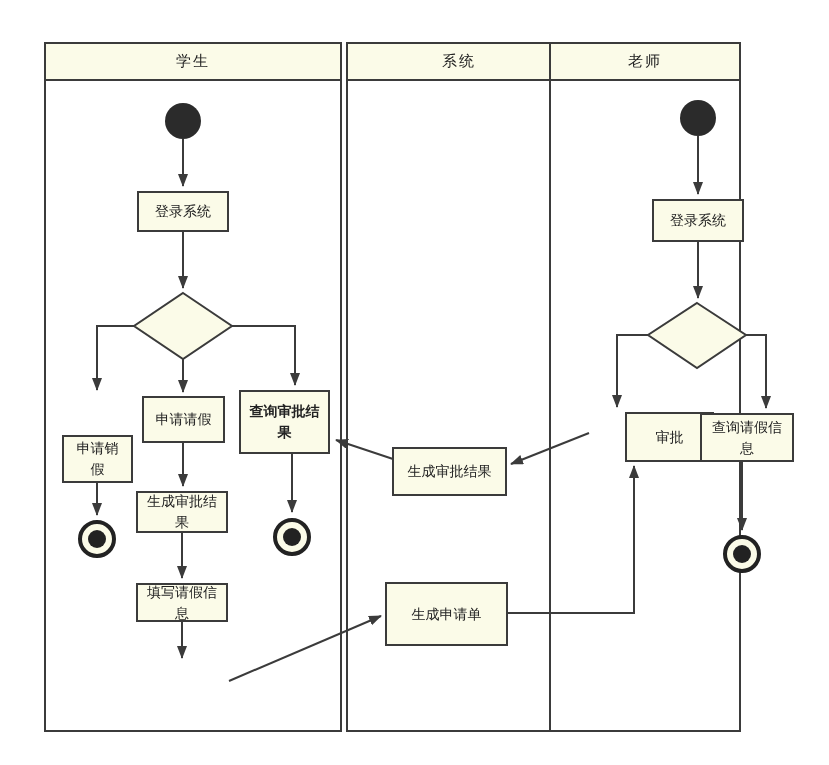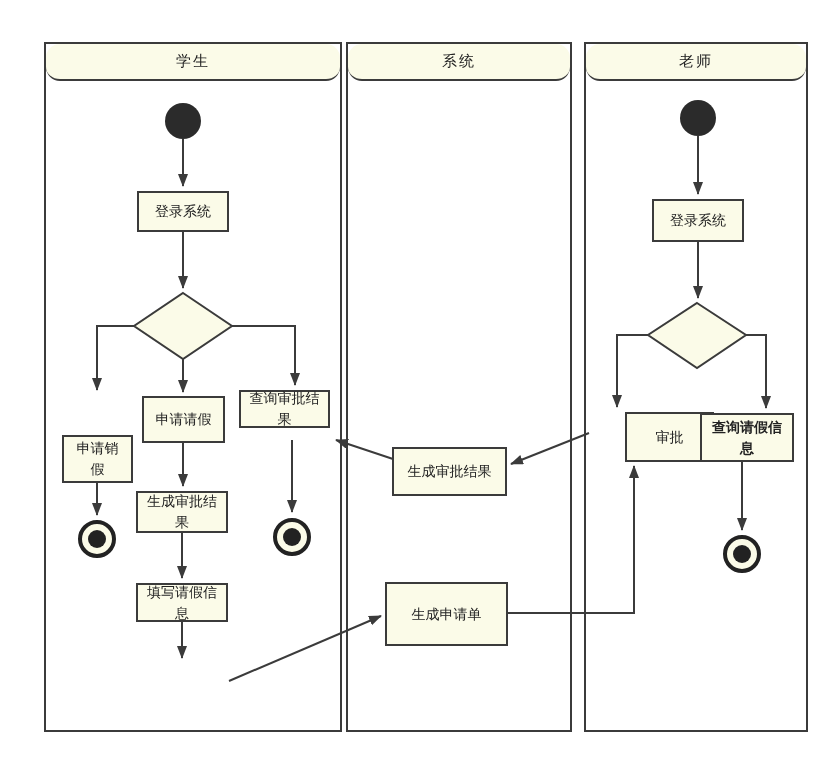--- a/index.html
+++ b/index.html
@@ -15,21 +15,21 @@
     overflow:hidden;
   }
   .lane{
     position:absolute;top:42px;height:690px;box-sizing:border-box;
     border:2px solid var(--stroke);background:#fff;
   }
   .lane-header{
     height:37px;box-sizing:border-box;background:var(--fill);
     border-bottom:2px solid var(--stroke);
     display:flex;align-items:center;justify-content:center;
-    font-size:15px;letter-spacing:2px;border-radius:14px;
+    font-size:15px;letter-spacing:2px;
   }
   #connectors{position:absolute;left:0;top:0;width:829px;height:765px;}
   #connectors path.conn{fill:none;stroke:var(--stroke);stroke-width:2;}
   #connectors polygon.diamond{fill:var(--fill);stroke:var(--stroke);stroke-width:2;}
   #arr polygon{fill:var(--stroke);}
   .node{
     position:absolute;box-sizing:border-box;background:var(--fill);
     border:2px solid var(--stroke);
     display:flex;align-items:center;justify-content:center;
     text-align:center;font-size:14px;line-height:1.5;color:#222;
@@ -56,21 +56,21 @@
   <div class="lane" style="left:44px;width:298px;">
     <div class="lane-header">
       <span>学生</span>
     </div>
   </div>
   <div class="lane" style="left:346px;width:226px;">
     <div class="lane-header">
       <span>系统</span>
     </div>
   </div>
-  <div class="lane" style="left:584px;width:224px;">
+  <div class="lane" style="left:549px;width:192px;">
     <div class="lane-header">
       <span>老师</span>
     </div>
   </div>
 
   <svg id="connectors">
     <defs>
       <marker id="arr" markerUnits="userSpaceOnUse" markerWidth="14" markerHeight="12" refX="12" refY="5" orient="auto">
         <polygon points="0,0 13,5 0,10"></polygon>
       </marker>
@@ -115,21 +115,21 @@
 
   <div class="node" style="left:137px;top:191px;width:92px;height:41px;">
     <span class="lbl">登录系统</span>
   </div>
   <div class="node" style="left:62px;top:395px;width:71px;height:48px;margin-top:40px;">
     <span class="lbl w3">申请销假</span>
   </div>
   <div class="node" style="left:142px;top:396px;width:83px;height:47px;justify-content:center;">
     <span class="lbl">申请请假</span>
   </div>
-  <div class="node" style="left:239px;top:390px;width:91px;height:38px;">
+  <div class="node" style="left:239px;top:390px;width:91px;height:64px;font-weight:bold;">
     <span class="lbl w5">查询审批结果</span>
   </div>
   <div class="node" style="left:136px;top:491px;width:92px;height:42px;">
     <span class="lbl w5">生成审批结果</span>
   </div>
   <div class="node" style="left:136px;top:583px;width:92px;height:39px;">
     <span class="lbl w5">填写请假信息</span>
   </div>
 
   <div class="node" style="left:392px;top:447px;width:115px;height:49px;font-family:Liberation Serif, serif;">
@@ -138,17 +138,17 @@
   <div class="node" style="left:385px;top:582px;width:123px;height:64px;">
     <span class="lbl">生成申请单</span>
   </div>
 
   <div class="node" style="left:652px;top:199px;width:92px;height:43px;">
     <span class="lbl">登录系统</span>
   </div>
   <div class="node" style="left:589px;top:412px;width:89px;height:50px;margin-left:36px;">
     <span class="lbl">审批</span>
   </div>
-  <div class="node" style="left:700px;top:413px;width:94px;height:49px;font-weight:bold;">
+  <div class="node" style="left:700px;top:413px;width:94px;height:49px;">
     <span class="lbl w5">查询请假信息</span>
   </div>
 
 </div>
 
 </body></html>

